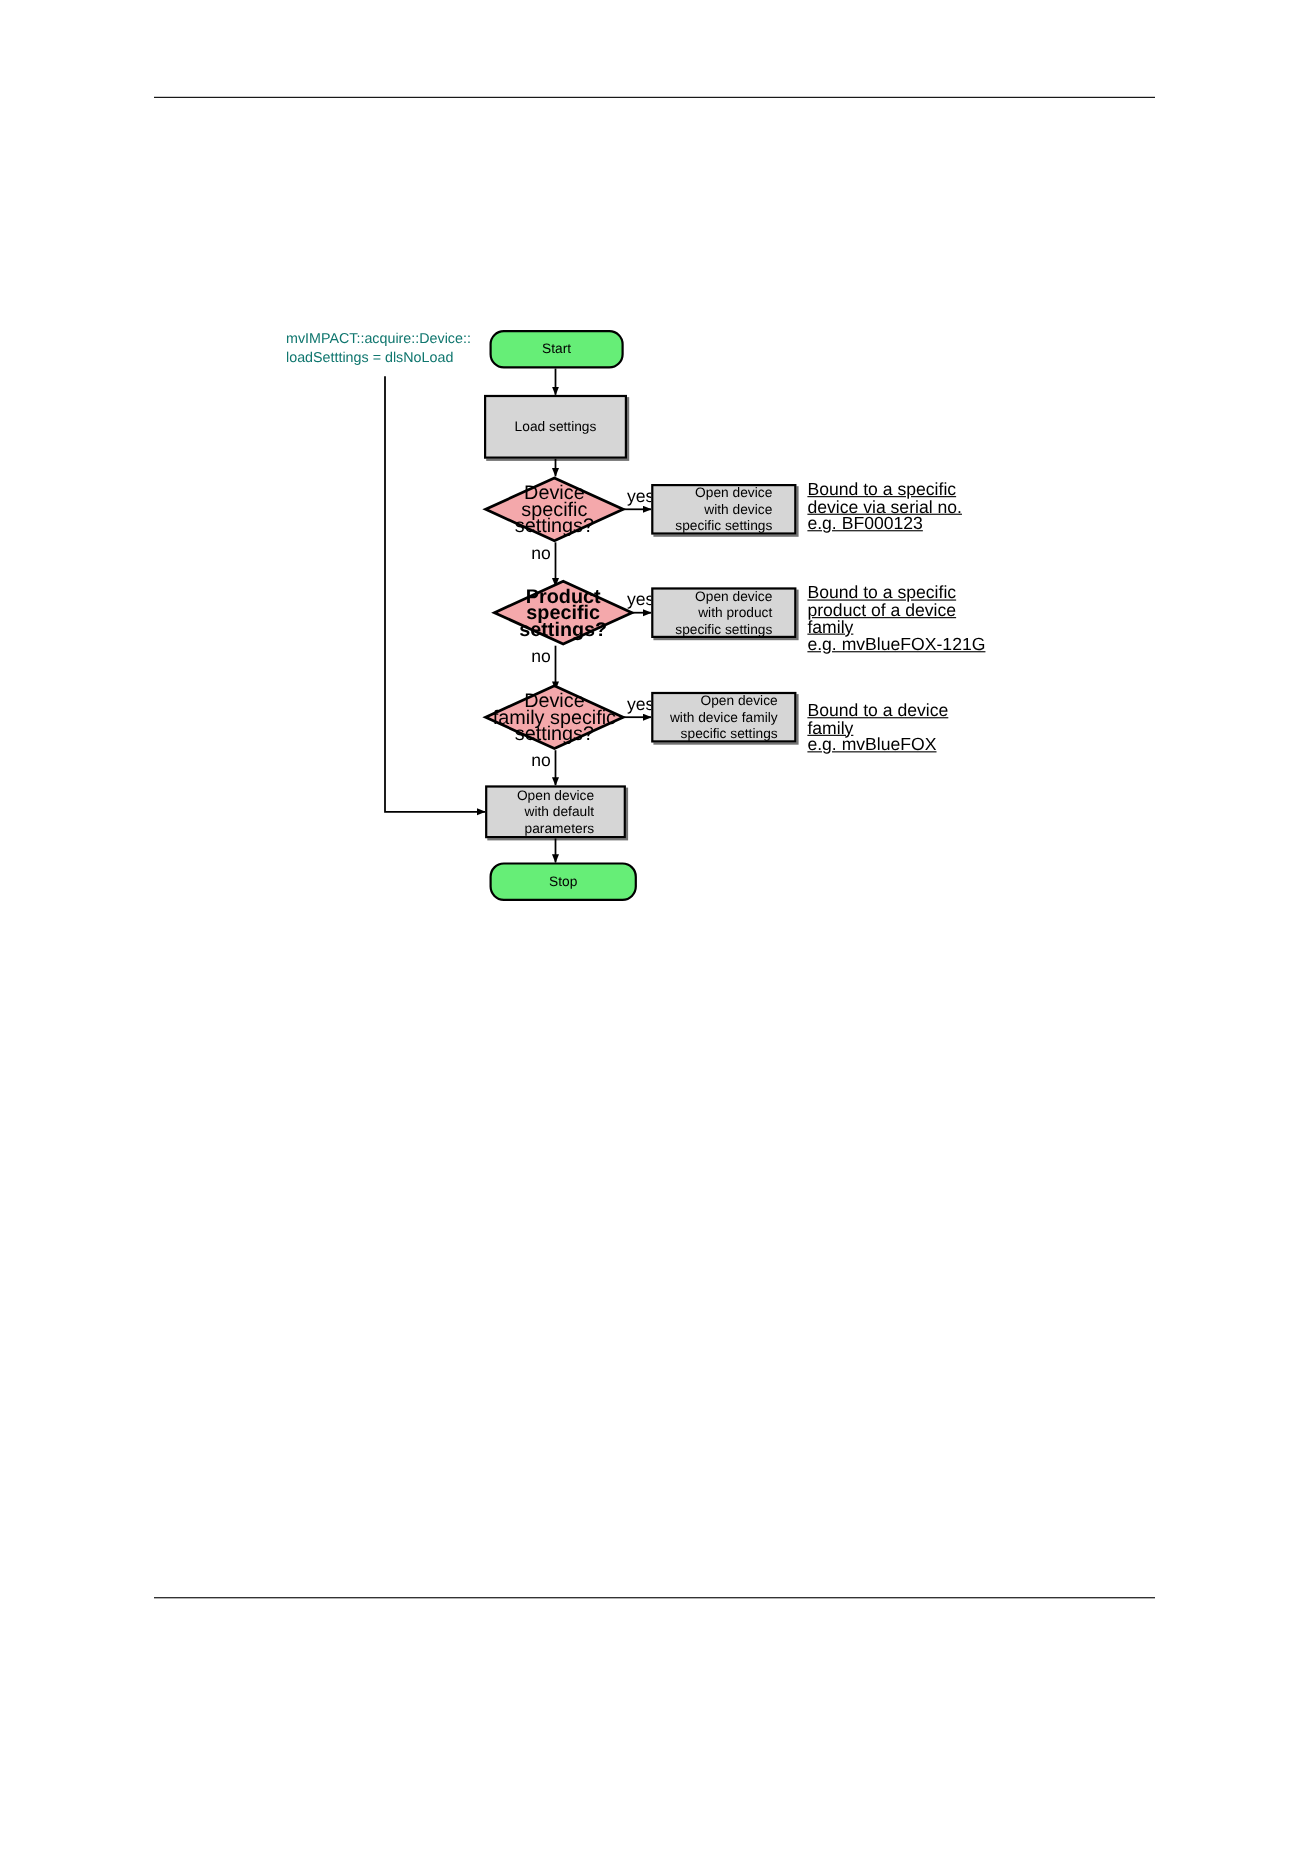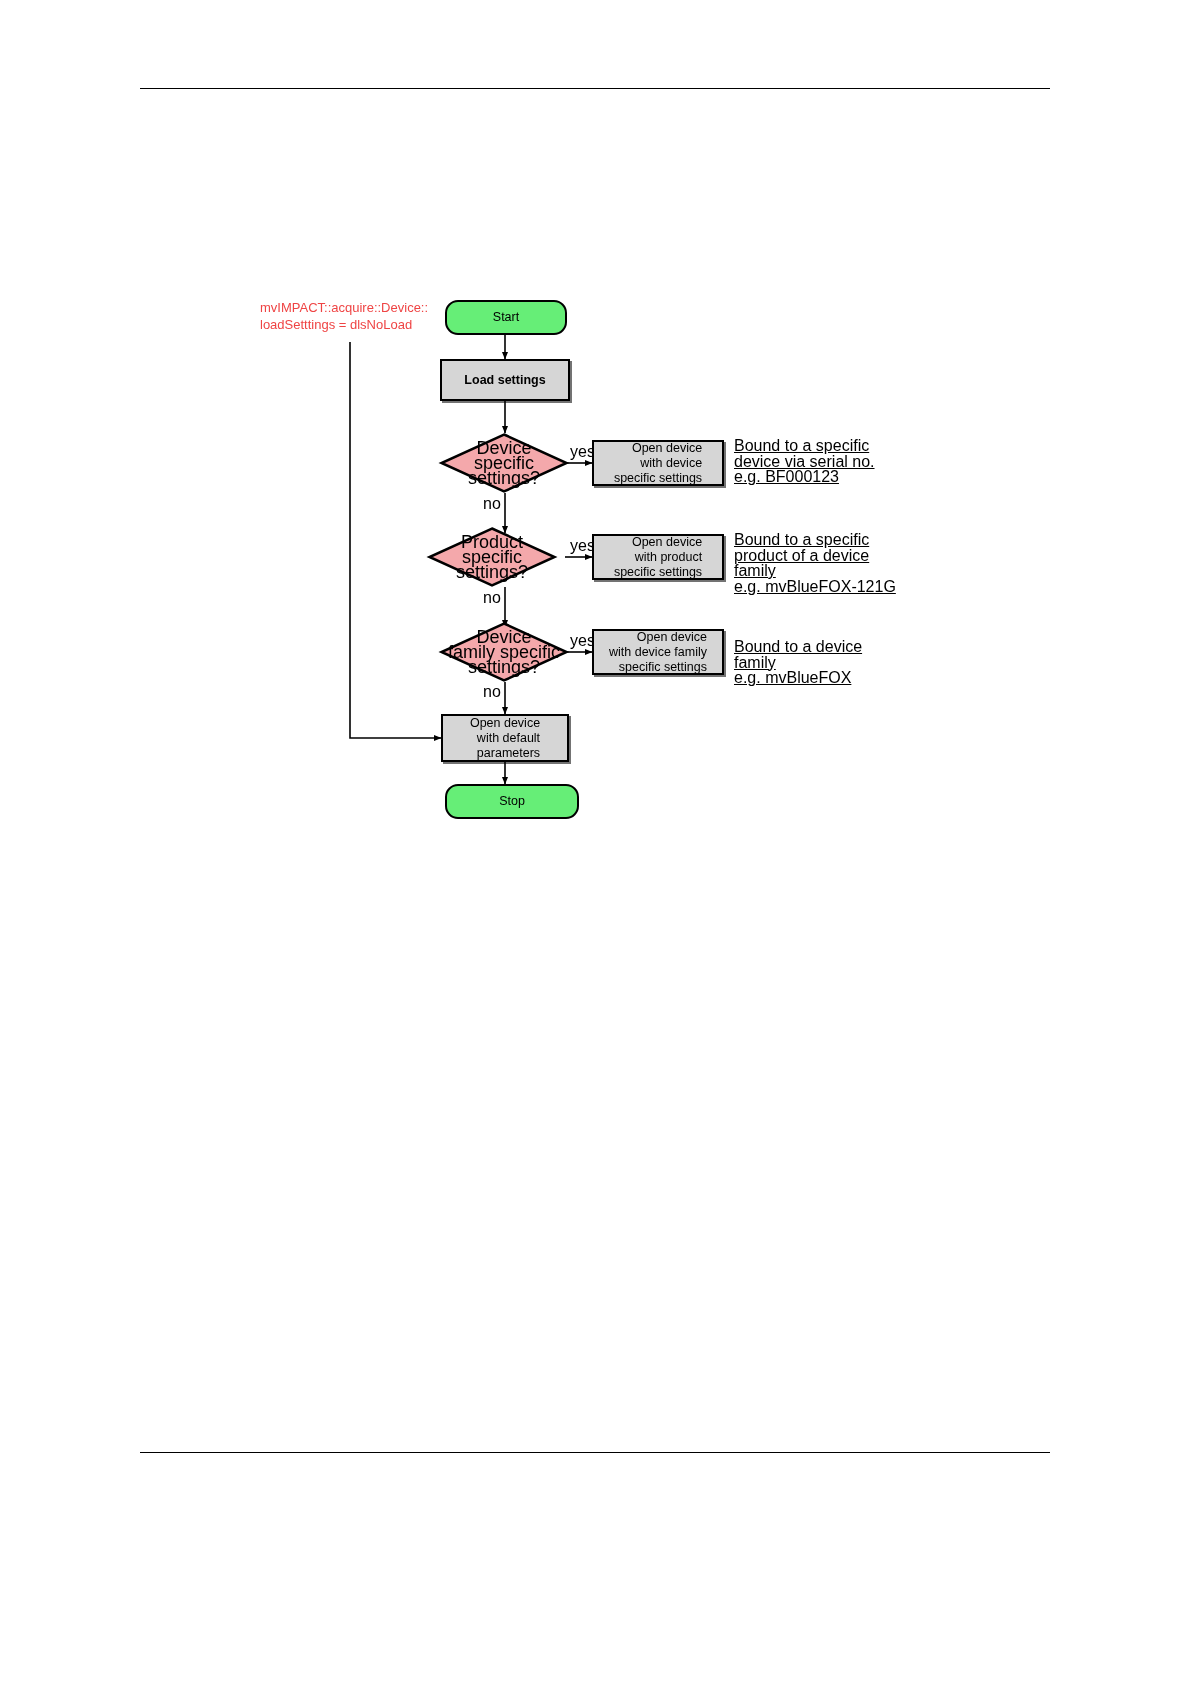--- a/index.html
+++ b/index.html
@@ -114,21 +114,21 @@
     color: #000;
     white-space: pre-line;
     text-align: left;
     text-decoration: underline;
   }
 
   .note {
     position: absolute;
     font-size: 13px;
     line-height: 17px;
-    color: #ef4444;
+    color: #0f766e;
     white-space: pre-line;
     text-align: left;
   }
 </style>
 </head>
 <body>
 
 <div class="page">
 
   <div class="rule top"></div>
@@ -162,21 +162,21 @@
       <line x1="265" y1="477" x2="265" y2="499" stroke="#000" stroke-width="1.6" marker-end="url(#arrow)"></line>
 
       <polyline points="110,57 110,453 201,453" fill="none" stroke="#000" stroke-width="1.6" marker-end="url(#arrow)"></polyline>
     </svg>
 
     <div class="note" style="left:20px; top:14px; width:200px;">mvIMPACT::acquire::Device::
 loadSetttings = dlsNoLoad</div>
 
     <div class="node terminator" style="left:205px; top:15px; width:122px; height:35px;">Start</div>
 
-    <div class="node process" style="left:200px; top:74px; width:130px; height:42px;font-weight:bold;">Load settings</div>
+    <div class="node process" style="left:200px; top:74px; width:130px; height:58px;">Load settings</div>
 
     <div class="decision-wrap" style="left:200px; top:148px; width:128px; height:60px;">
       <svg class="dia" viewBox="0 0 128 60" preserveAspectRatio="none">
         <polygon points="64,1.5 126.5,30 64,58.5 1.5,30" fill="#f4a8ab" stroke="#000" stroke-width="2.5"></polygon>
       </svg>
       <div class="decision-label">Device
 specific
 settings?</div>
     </div>
 
@@ -184,21 +184,21 @@
     <div class="edge-label" style="left:243px; top:212px;">no</div>
 
     <div class="node process" style="left:352px; top:155px; width:132px; height:46px;">Open device
 with device
 specific settings</div>
 
     <div class="annotation" style="left:494px; top:153px; width:210px;">Bound to a specific
 device via serial no.
 e.g. BF000123</div>
 
-    <div class="decision-wrap" style="left:188px; top:242px; width:128px; height:60px;">
+    <div class="decision-wrap" style="left:208px; top:242px; width:128px; height:60px;font-weight:bold;">
       <svg class="dia" viewBox="0 0 128 60" preserveAspectRatio="none">
         <polygon points="64,1.5 126.5,30 64,58.5 1.5,30" fill="#f4a8ab" stroke="#000" stroke-width="2.5"></polygon>
       </svg>
       <div class="decision-label">Product
 specific
 settings?</div>
     </div>
 
     <div class="edge-label" style="left:330px; top:254px;">yes</div>
     <div class="edge-label" style="left:243px; top:306px;">no</div>

